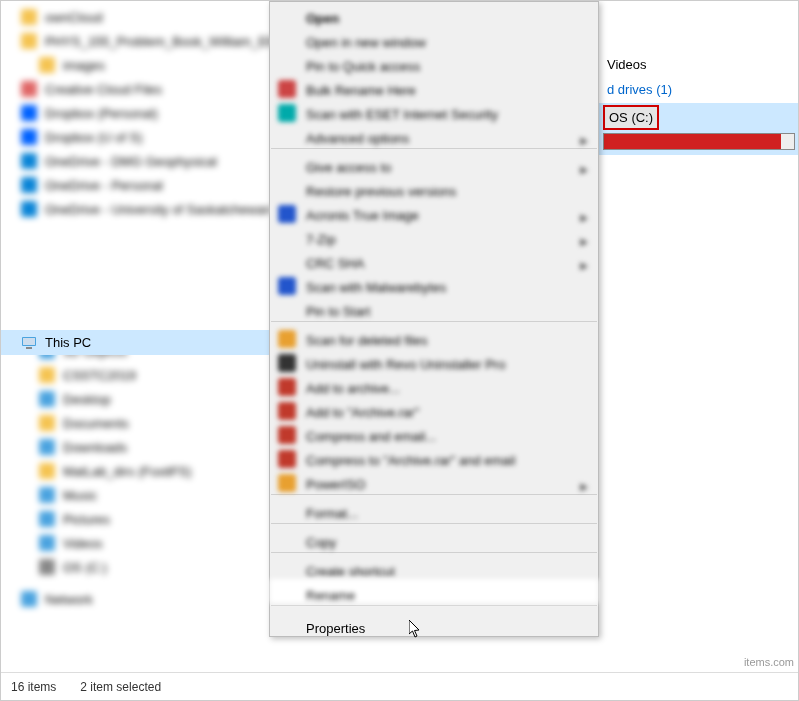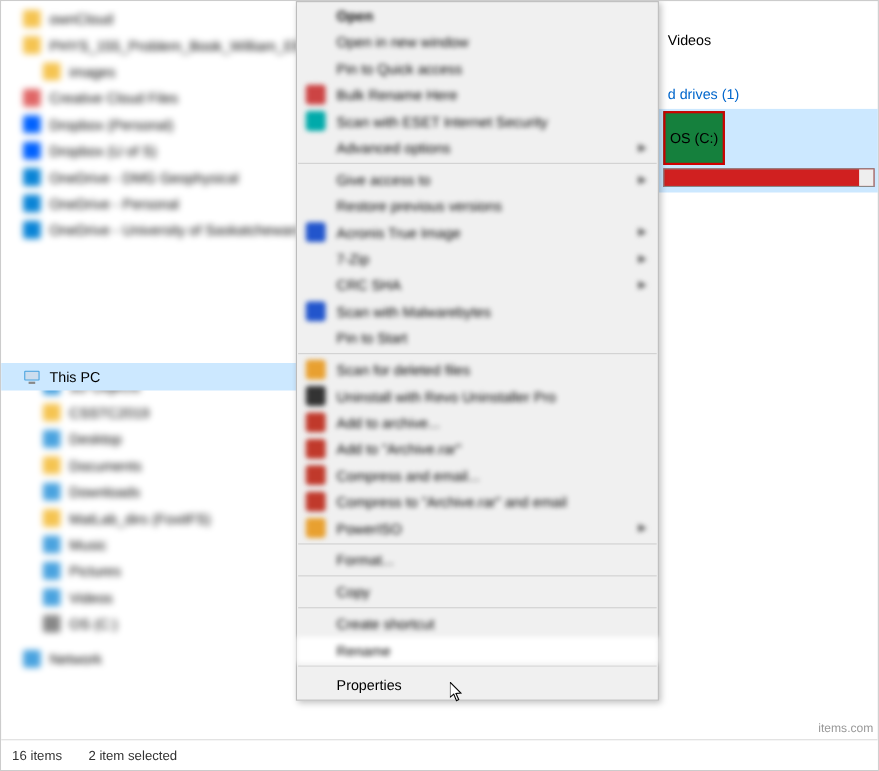--- a/index.html
+++ b/index.html
@@ -21,33 +21,33 @@
 }
 #thispc-sharp .ico { width: 16px; height: 16px; margin-right: 8px; }
 
 .rightpane {
   position: absolute; left: 598px; top: 0; width: 200px;
   font-size: 13px; color: #000;
 }
 .rightpane .row { padding: 4px 8px; }
 .rightpane .heading { color: #0066cc; padding: 6px 8px; }
 .rightpane .drive-row { background: #cce8ff; padding: 2px 4px 2px 4px; }
-.drive-label { border: 2px solid #d00000; display: inline-block; padding: 15px 4px; background: #15803d; }
+.drive-label { border: 2px solid #d00000; display: inline-block; padding: 3px 4px; background: #e5e5e5; }
 .drive-bar { height: 17px; background: #d02020; border: 1px solid #888; margin: 3px 0; position: relative; }
 .drive-bar .free { position: absolute; right: 0; top: 0; bottom: 0; width: 13px; background: #eee; }
 .drive-stat { color: #666; font-size: 12px; padding: 2px 4px; background: #cce8ff; }
 
 .ctxmenu {
   position: absolute; left: 268px; top: 0; width: 330px;
   background: #f0f0f0; border: 1px solid #bcbcbc;
   box-shadow: 2px 2px 6px rgba(0,0,0,0.25);
   font-size: 13px;
 }
 .ctxmenu .sep { height: 1px; background: #d0d0d0; margin: 2px 1px; }
-.ctxmenu .mi { display: flex; align-items: center; height: 24px; padding: 0 30px 0 36px; position: relative; cursor: default; }
+.ctxmenu .mi { display: flex; align-items: flex-end; height: 24px; padding: 0 30px 0 36px; position: relative; cursor: default; }
 .ctxmenu .mi .mico { position: absolute; left: 8px; width: 18px; height: 18px; border-radius: 3px; }
 .ctxmenu .mi .arrow { position: absolute; right: 10px; font-size: 10px; color: #555; }
 .ctxmenu .blur { filter: blur(2.5px); }
 .ctxmenu .bold { font-weight: 600; }
 .ctxmenu .mi.hov { background: #fff; }
 .ctxmenu .mi.final { filter: none; font-weight: normal; height: 28px; }
 
 .statusbar {
   position: absolute; left: 0; bottom: 0; width: 100%; height: 28px;
   background: #fff; border-top: 1px solid #ddd;
@@ -165,22 +165,22 @@
     <svg viewBox="0 0 16 16">
         <rect x="1" y="2" width="14" height="9" rx="1" fill="#4aa3df"></rect>
         <rect x="2" y="3" width="12" height="7" fill="#cde"></rect>
         <rect x="5" y="12" width="6" height="2" fill="#888"></rect>
       </svg>
   </span>
   <span>This PC</span>
 </div>
 
 <div class="rightpane">
-  <div class="row" style="margin-top:24px">Videos</div>
-  <div class="heading" style="margin-top:24px">d drives (1)</div>
+  <div class="row" style="margin-top:52px">Videos</div>
+  <div class="heading" style="">d drives (1)</div>
   <div class="drive-row">
     <span class="drive-label">OS (C:)</span>
     <div class="drive-bar">
         <div class="free"></div>
       </div>
   </div>
 </div>
 
 <div class="ctxmenu">
   <div id="ctx-body">

